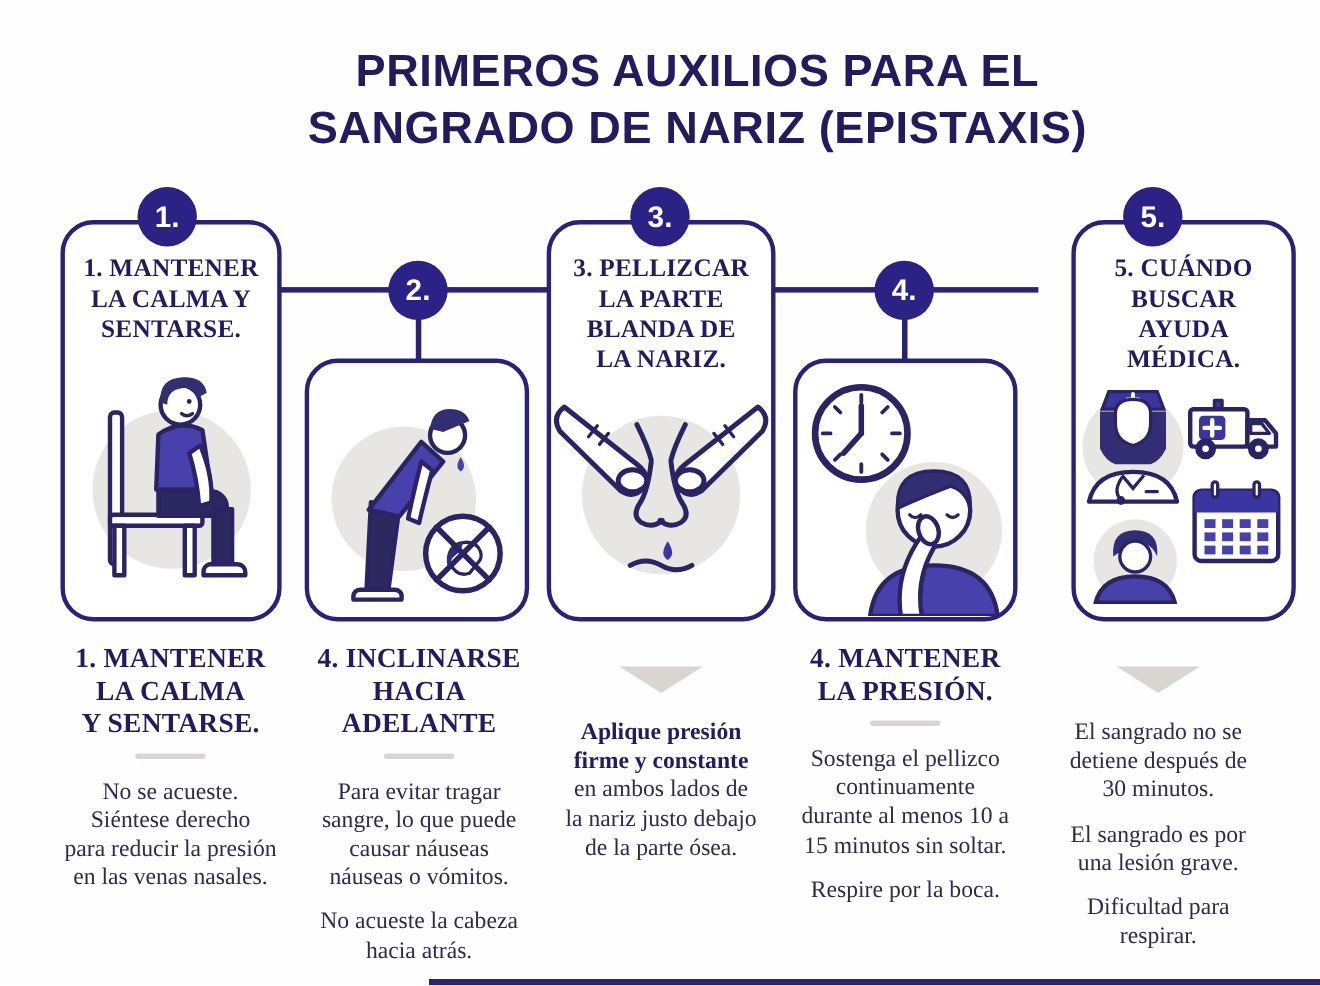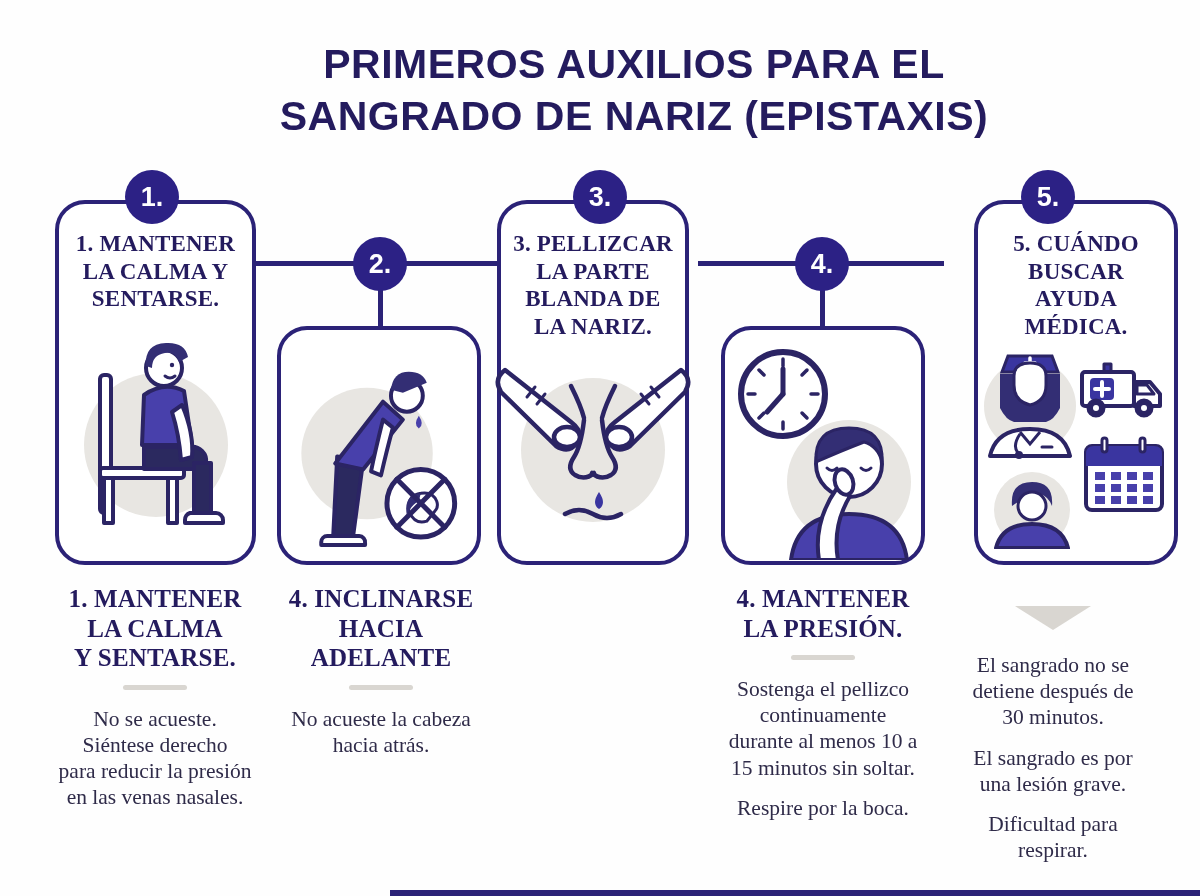--- a/index.html
+++ b/index.html
@@ -24,21 +24,21 @@
   .vstem.s2{left:378px;top:264px;height:64px;}
   .vstem.s4{left:820px;top:264px;height:64px;}
   
   .card{
     position:absolute;background:#ffffff;border:4px solid #2b2277;
     border-radius:30px;box-sizing:border-box;
     display:flex;flex-direction:column;align-items:center;
   }
   .card.c1{left:55px;top:200px;width:201px;height:365px;}
   .card.c2{left:277px;top:326px;width:204px;height:239px;}
-  .card.c3{left:497px;top:200px;width:192px;height:365px;}
+  .card.c3{left:497px;top:200px;width:208px;height:365px;}
   .card.c4{left:721px;top:326px;width:204px;height:239px;}
   .card.c5{left:974px;top:200px;width:204px;height:365px;}
   .card-heading{
     margin-top:26px;font-weight:bold;font-size:23px;line-height:1.2;
     text-align:center;color:#241b5e;letter-spacing:.2px;
   }
   .card svg{display:block;}
   
   .badge{
     position:absolute;width:54px;height:54px;border-radius:50%;
@@ -263,24 +263,35 @@
 Siéntese derecho
 para reducir la presión
 en las venas nasales.</p>
   </div>
 
   <div class="col k2">
     <div class="col-heading pre">4. INCLINARSE
 HACIA
 ADELANTE</div>
     <div class="divider"></div>
+    <p class="pre">Para evitar tragar
+sangre, lo que puede
+causar náuseas
+náuseas o vómitos.</p>
     <p class="pre">No acueste la cabeza
 hacia atrás.</p>
   </div>
 
+  <div class="col k3">
+    <div class="tri"></div>
+    <p class="pre"><span class="bld pre">Aplique presión
+firme y constante</span><span class="pre">en ambos lados de
+la nariz justo debajo
+de la parte ósea.</span></p>
+  </div>
 
   <div class="col k4">
     <div class="col-heading pre">4. MANTENER
 LA PRESIÓN.</div>
     <div class="divider"></div>
     <p class="pre">Sostenga el pellizco
 continuamente
 durante al menos 10 a
 15 minutos sin soltar.</p>
     <p class="pre">Respire por la boca.</p>

